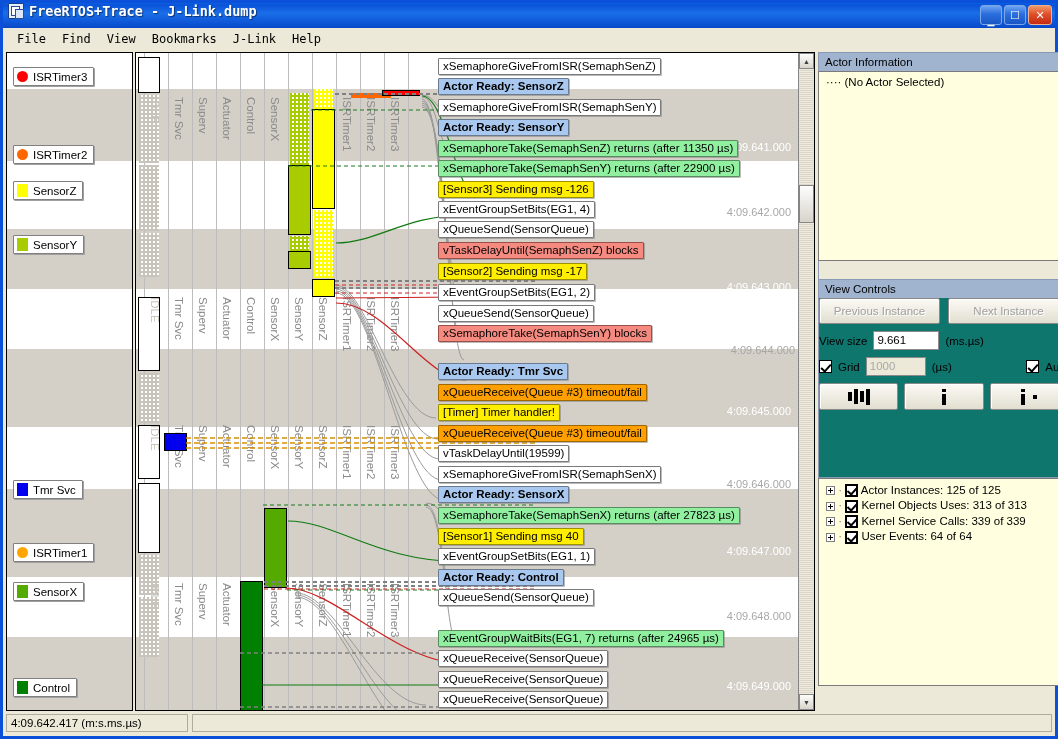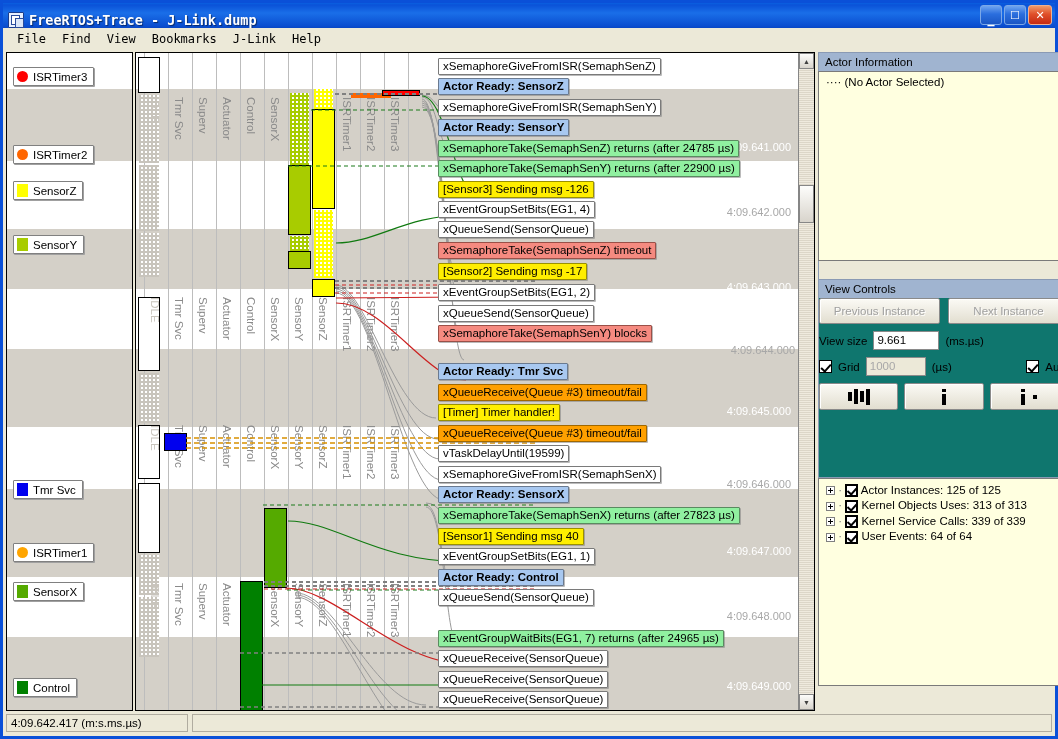--- a/index.html
+++ b/index.html
@@ -14,21 +14,21 @@
     position: relative;
     width: 1058px; height: 739px;
     background: #0246c8;
     border: 3px solid #0a50d8;
   }
 
   
   #titlebar {
     position: absolute; left: 0; top: 0; width: 1052px; height: 25px;
     background: linear-gradient(180deg,#0a5fe0 0%,#0a52d8 8%,#1a6ee8 40%,#0a4ed0 92%,#0846c4 100%);
-    display: flex; align-items: flex-end;
+    display: flex; align-items: flex-start;
   }
   #title-icon {
     width: 16px; height: 16px; margin-left: 5px; margin-right: 5px;
     background: #e8f0ff; border: 1px solid #1a3c8c; position: relative;
     border-radius: 1px;
   }
   #title-icon:before {
     content: ""; position: absolute; left: 2px; top: 2px; width: 7px; height: 8px;
     border: 1px solid #2a4c9c; background: #fff;
   }
@@ -490,26 +490,26 @@
         <div class="tstamp ongray" style="left:480px;top:352px;width:175px">4:09.645.000</div>
         <div class="tstamp onwhite" style="left:480px;top:425px;width:175px">4:09.646.000</div>
         <div class="tstamp ongray" style="left:480px;top:492px;width:175px">4:09.647.000</div>
         <div class="tstamp onwhite" style="left:480px;top:557px;width:175px">4:09.648.000</div>
         <div class="tstamp ongray" style="left:480px;top:627px;width:175px">4:09.649.000</div>
 
         <div class="evt" style="left:302px;top:5px">xSemaphoreGiveFromISR(SemaphSenZ)</div>
         <div class="evt blue" style="left:302px;top:25px">Actor Ready: SensorZ</div>
         <div class="evt" style="left:302px;top:46px">xSemaphoreGiveFromISR(SemaphSenY)</div>
         <div class="evt blue" style="left:302px;top:66px">Actor Ready: SensorY</div>
-        <div class="evt green" style="left:302px;top:87px">xSemaphoreTake(SemaphSenZ) returns (after 24785 µs)</div>
+        <div class="evt green" style="left:302px;top:87px">xSemaphoreTake(SemaphSenZ) returns (after 11350 µs)</div>
         <div class="evt green" style="left:302px;top:107px">xSemaphoreTake(SemaphSenY) returns (after 22900 µs)</div>
         <div class="evt yellow" style="left:302px;top:128px">[Sensor3] Sending msg -126</div>
         <div class="evt" style="left:302px;top:148px">xEventGroupSetBits(EG1, 4)</div>
         <div class="evt" style="left:302px;top:168px">xQueueSend(SensorQueue)</div>
-        <div class="evt red" style="left:302px;top:189px">xSemaphoreTake(SemaphSenZ) timeout</div>
+        <div class="evt red" style="left:302px;top:189px">vTaskDelayUntil(SemaphSenZ) blocks</div>
         <div class="evt yellow" style="left:302px;top:210px">[Sensor2] Sending msg -17</div>
         <div class="evt" style="left:302px;top:231px">xEventGroupSetBits(EG1, 2)</div>
         <div class="evt" style="left:302px;top:252px">xQueueSend(SensorQueue)</div>
         <div class="evt red" style="left:302px;top:272px">xSemaphoreTake(SemaphSenY) blocks</div>
         <div class="evt blue" style="left:302px;top:310px">Actor Ready: Tmr Svc</div>
         <div class="evt orange" style="left:302px;top:331px">xQueueReceive(Queue #3) timeout/fail</div>
         <div class="evt yellow" style="left:302px;top:351px">[Timer] Timer handler!</div>
         <div class="evt orange" style="left:302px;top:372px">xQueueReceive(Queue #3) timeout/fail</div>
         <div class="evt" style="left:302px;top:392px">vTaskDelayUntil(19599)</div>
         <div class="evt" style="left:302px;top:413px">xSemaphoreGiveFromISR(SemaphSenX)</div>

